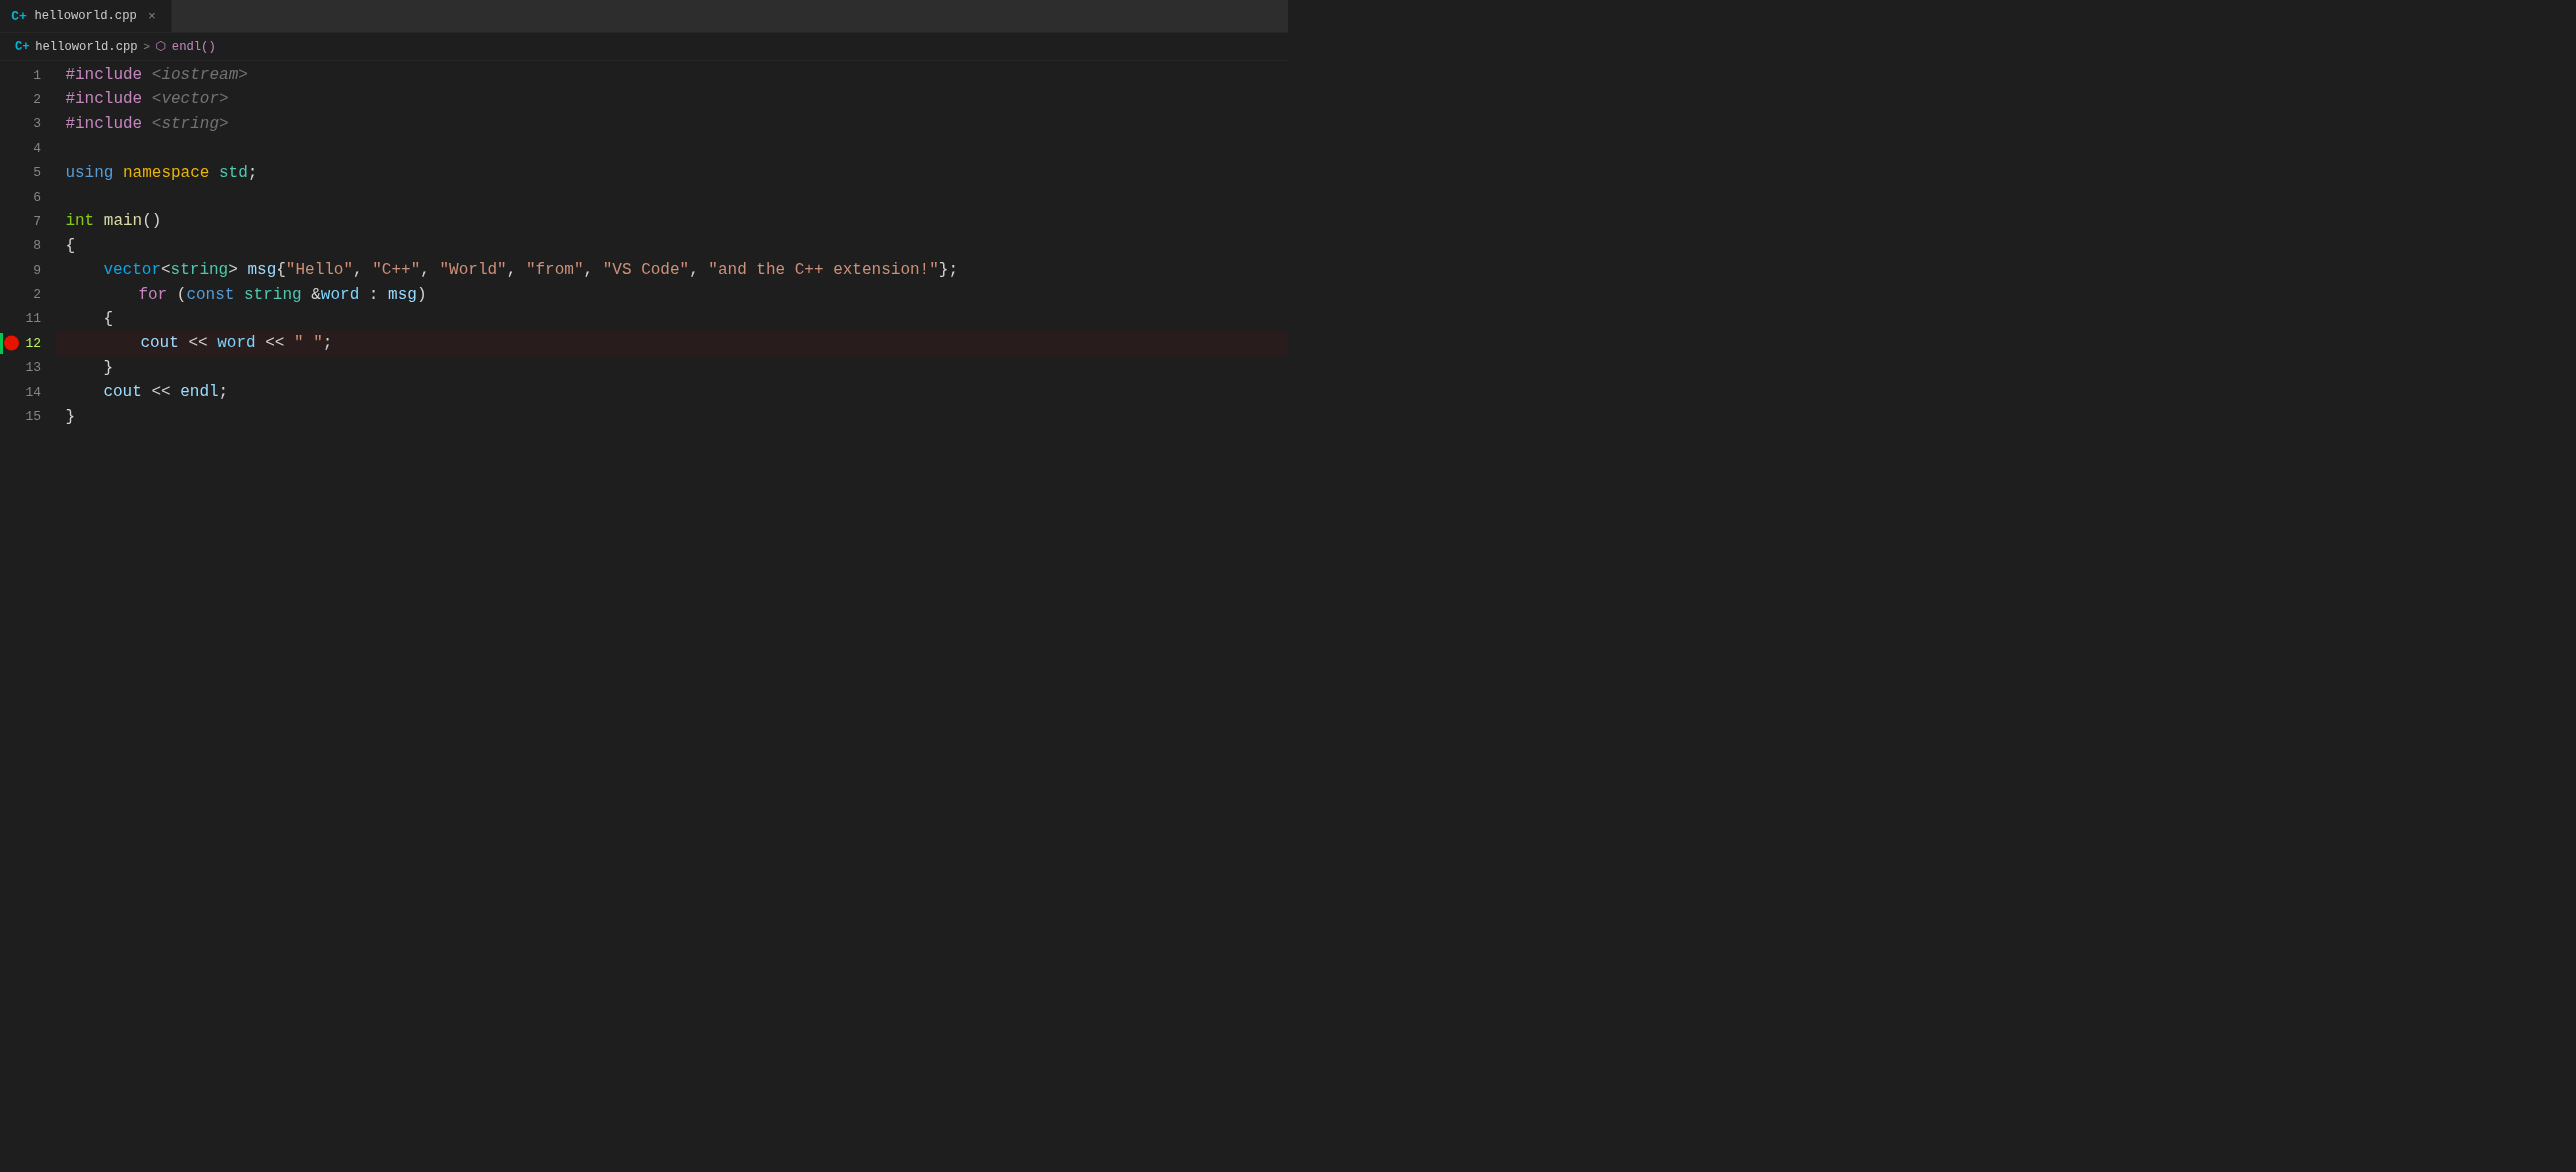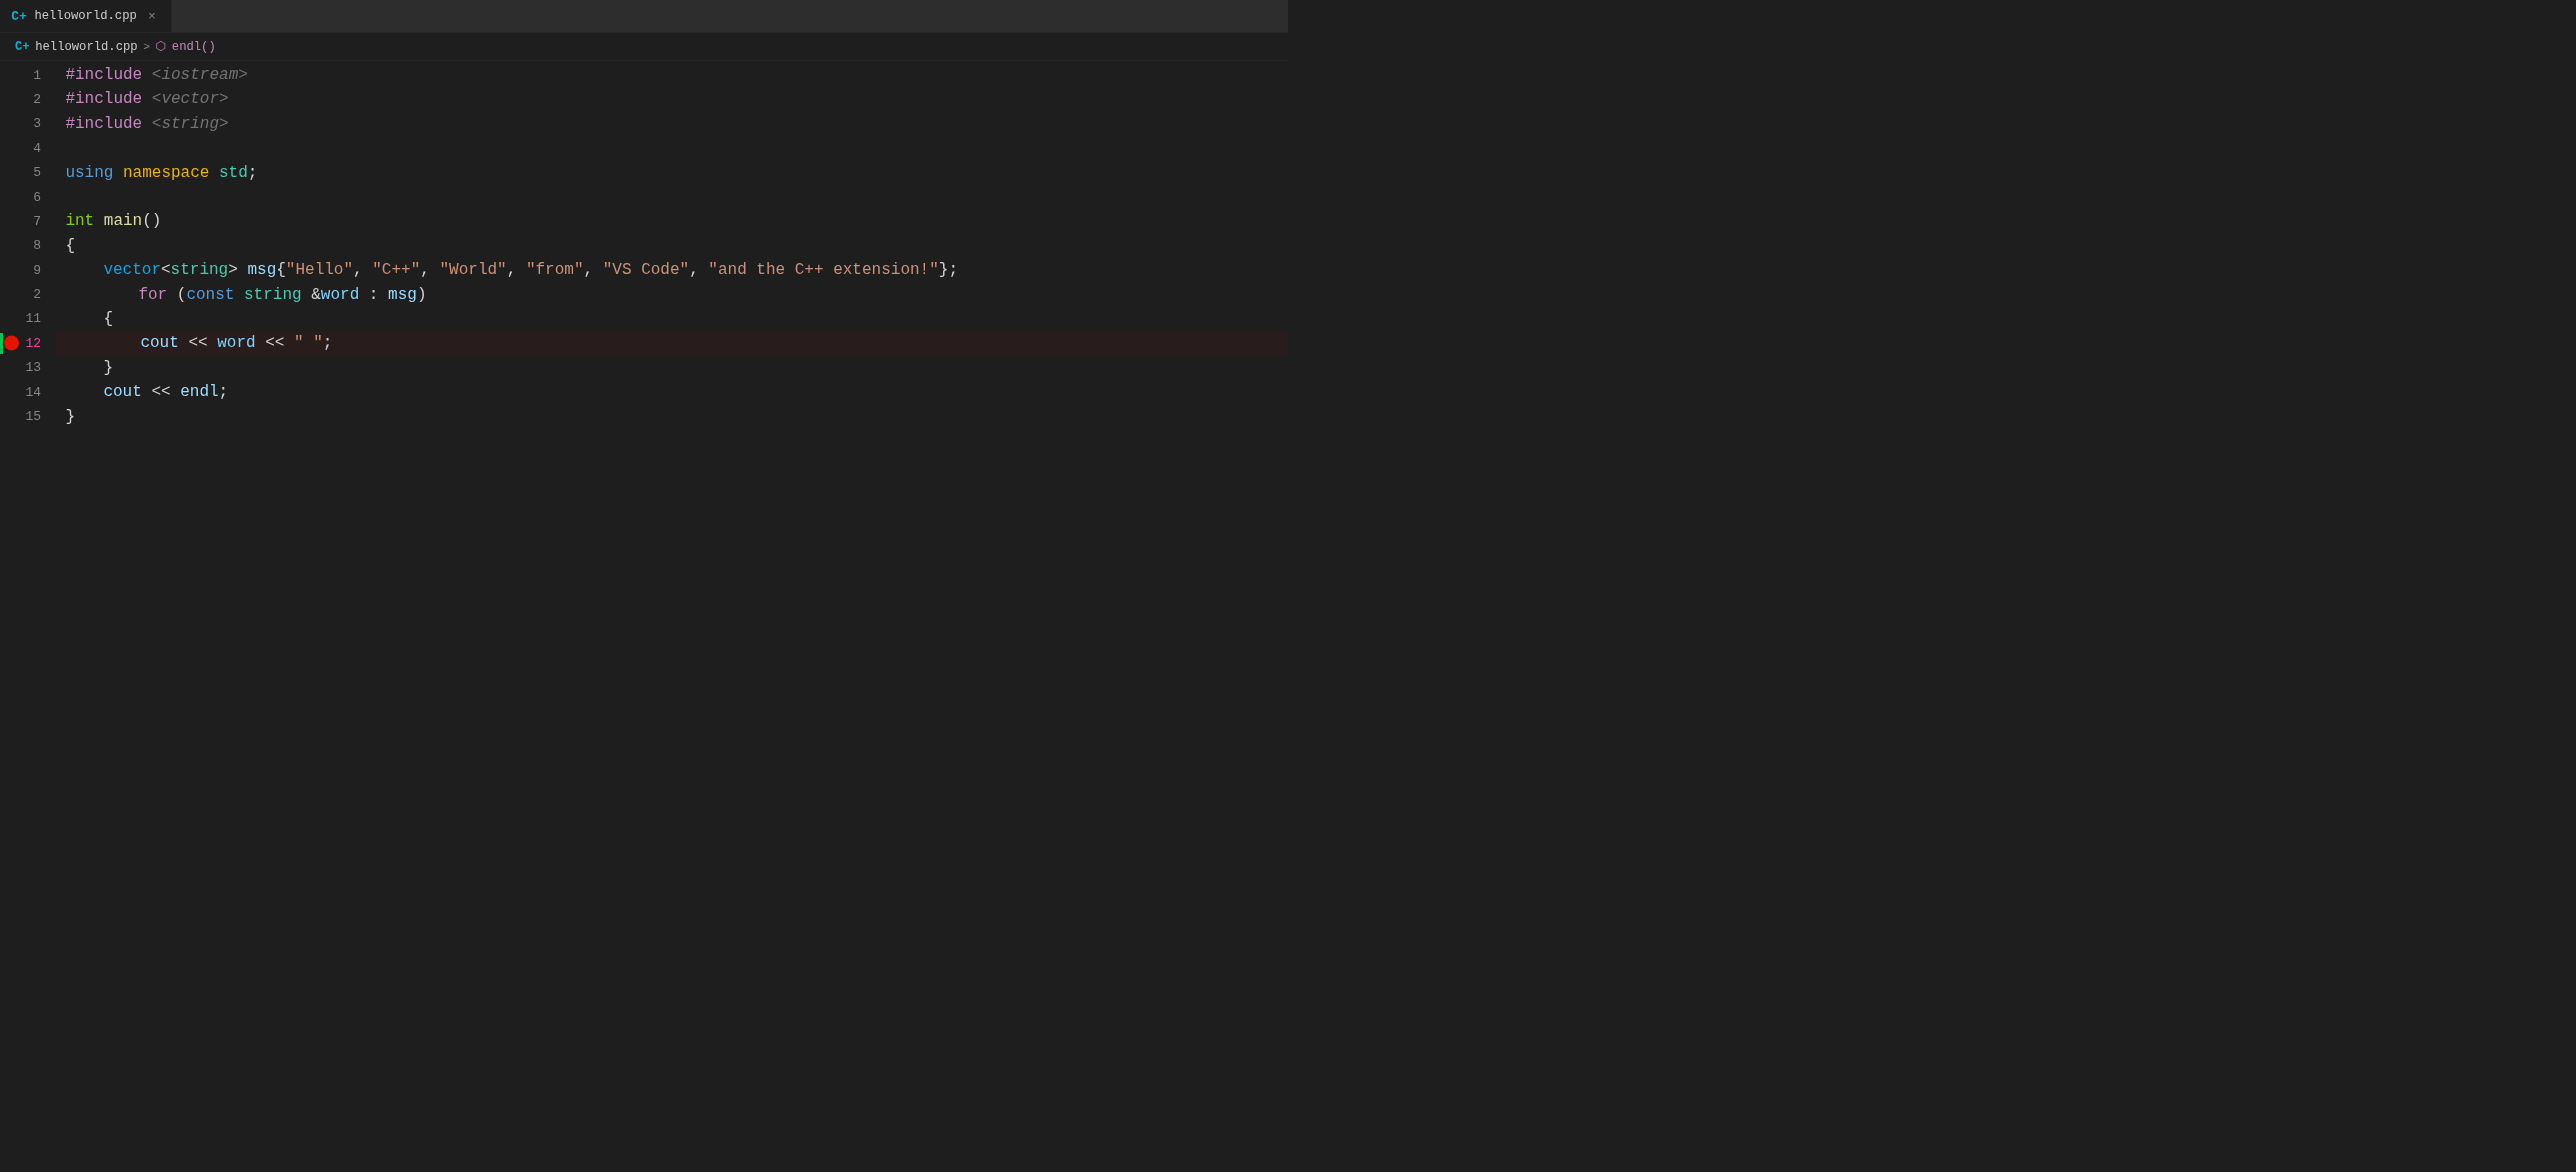--- a/index.html
+++ b/index.html
@@ -106,21 +106,21 @@
     .line-num {
       padding: 0 15px 0 0;
       height: 24.4px;
       display: flex;
       align-items: center;
       justify-content: flex-end;
       position: relative;
     }
 
     .line-num.breakpoint {
-      color: #ec4899;
+      color: #bef264;
       padding-left: 24px;
     }
 
     .breakpoint-dot {
       position: absolute;
       left: 3.8px;
       width: 15px;
       height: 15px;
       background-color: #e51400;
       border-radius: 50%;

